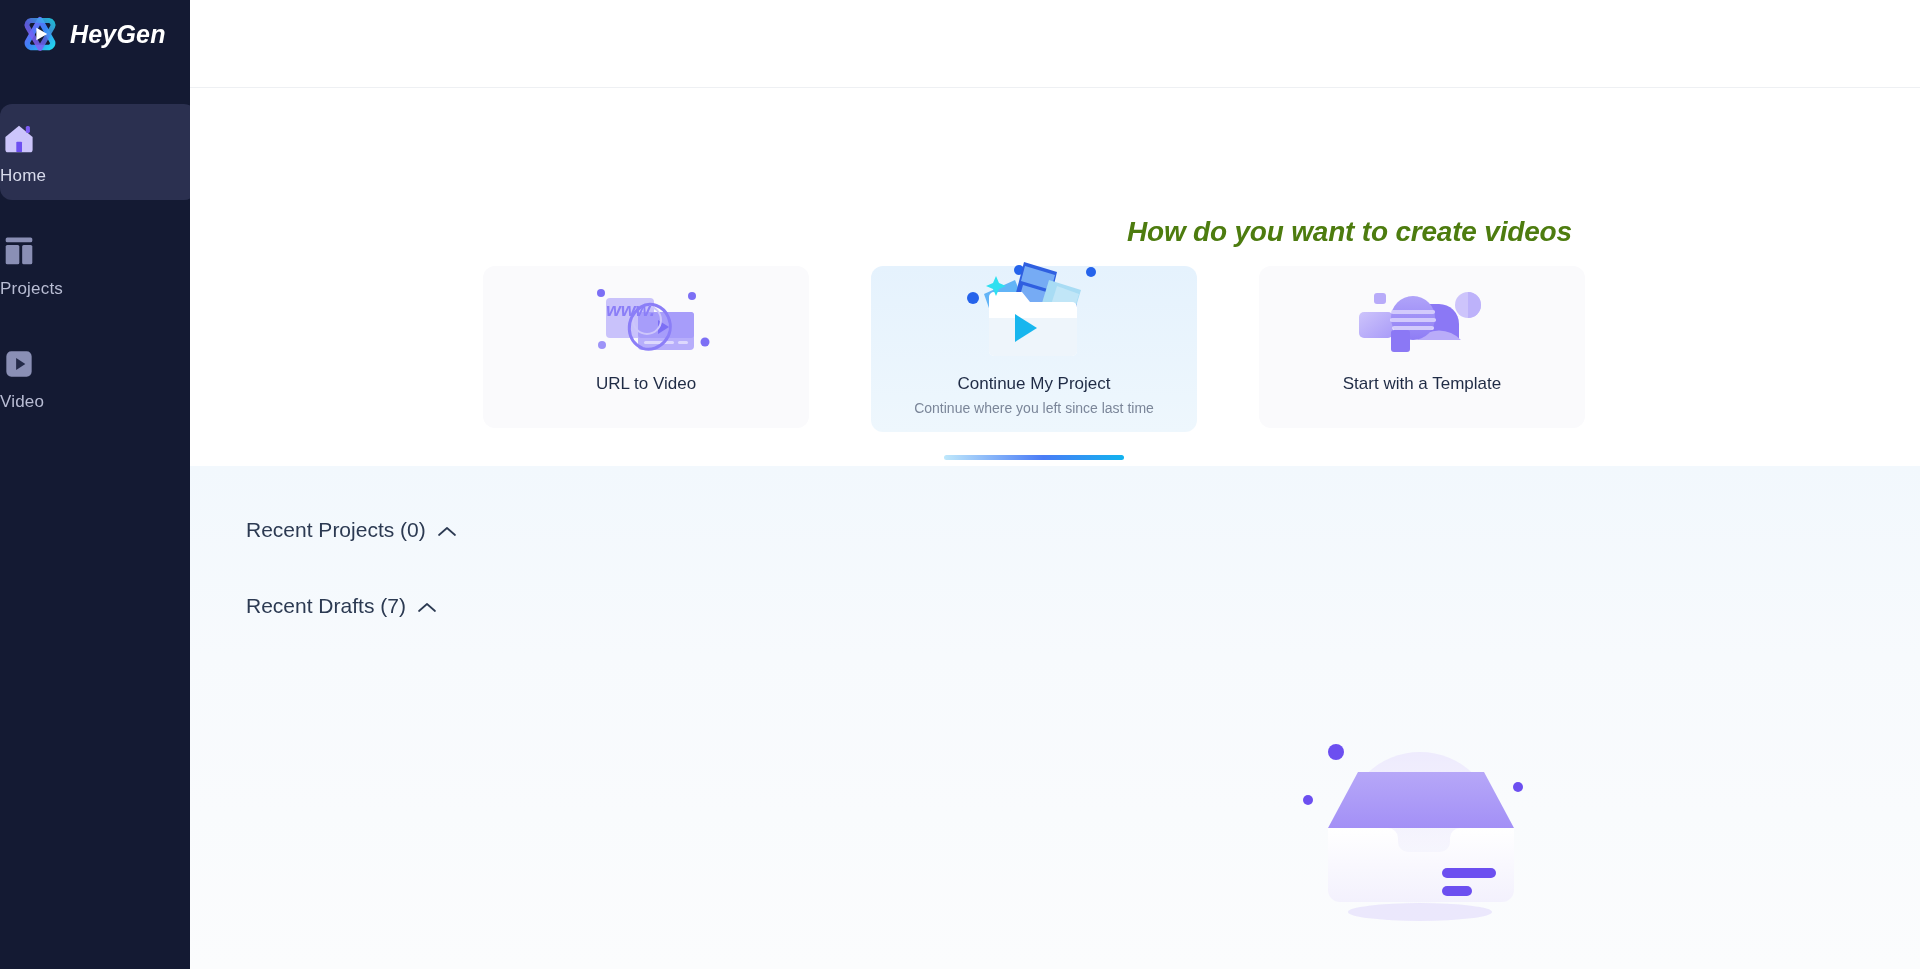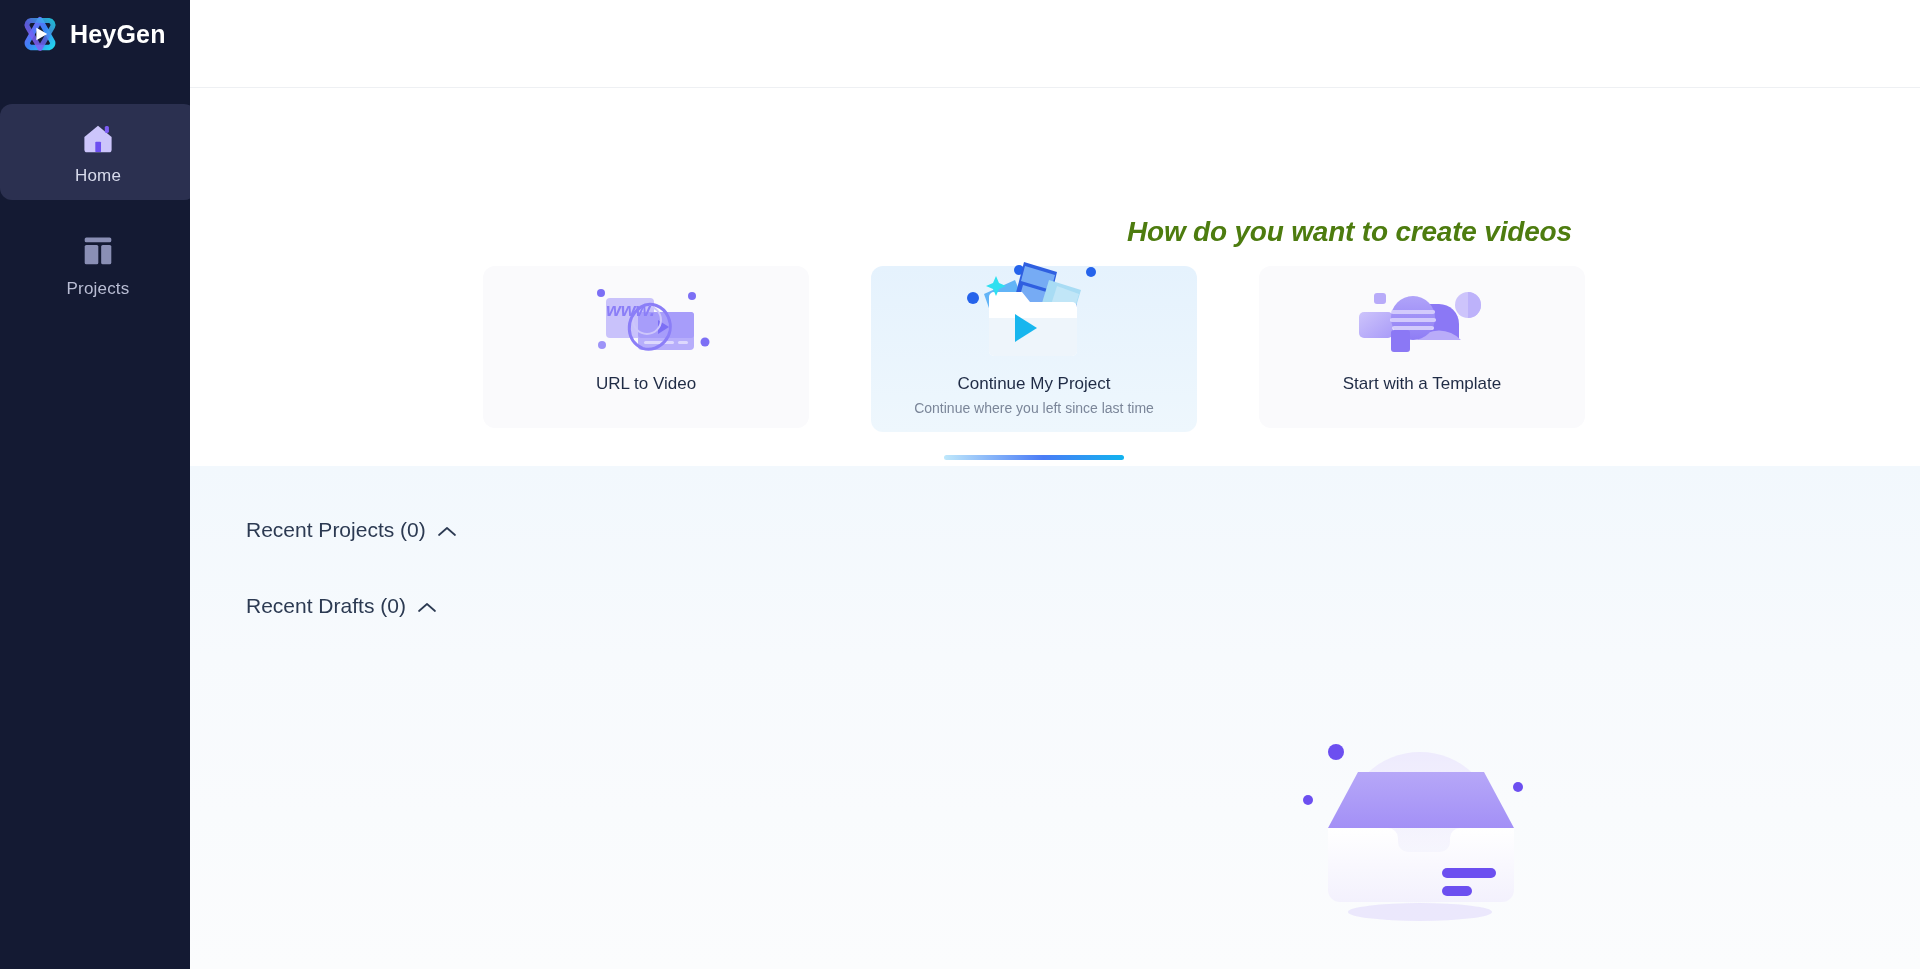--- a/index.html
+++ b/index.html
@@ -16,35 +16,36 @@
     background:#141a33;
     flex:0 0 190px;
     position:relative;
     overflow:hidden;
   }
   .logo-row {
     height:68px;
     display:flex; align-items:center;
     padding-left:22px;
     gap:12px;
+    font-style:italic;
   }
   .logo-mark { width:36px; height:36px; flex:0 0 36px; }
   .logo-text {
     color:#ffffff;
     font-size:25px;
     font-weight:bold;
     letter-spacing:.2px;
   }
   .nav { margin-top:36px; }
   .nav-item {
     width:196px; height:96px;
     margin:0 auto 17px auto;
     border-radius:12px;
     display:flex; flex-direction:column;
-    align-items:center; justify-content:center;
+    align-items:flex-start; justify-content:center;
     gap:9px;
     cursor:pointer;
   }
   .nav-item.active { background:#2b3050; }
   .nav-icon { width:38px; height:38px; display:block; }
   .nav-label {
     font-size:17px;
     color:#b9bdd4;
     letter-spacing:.2px;
   }
@@ -201,20 +202,29 @@
         <svg viewBox="0 0 24 24" width="38" height="38">
           <rect x="3.6" y="3.4" width="16.8" height="3.1" rx="1" fill="#8a8fb5"></rect>
           <rect x="3.6" y="8.2" width="8.6" height="12.2" rx="1" fill="#8a8fb5"></rect>
           <rect x="14" y="8.2" width="6.4" height="12.2" rx="1" fill="#8a8fb5"></rect>
         </svg>
       </span>
       <span class="nav-label">Projects</span>
     </div>
 
 
+    <div class="nav-item">
+      <span class="nav-icon">
+        <svg viewBox="0 0 24 24" width="38" height="38">
+          <path d="M7.2 4h9.6A3.2 3.2 0 0 1 20 7.2v9.6a3.2 3.2 0 0 1-3.2 3.2H7.2A3.2 3.2 0 0 1 4 16.8V7.2A3.2 3.2 0 0 1 7.2 4z" fill="#8a8fb5"></path>
+          <path d="M10.2 8.2 16 12l-5.8 3.8z" fill="#242a48"></path>
+        </svg>
+      </span>
+      <span class="nav-label">Video</span>
+    </div>
 
 
   </nav>
 </aside>
 
 <main class="main">
 
   <div class="topbar"></div>
 
   <section class="hero">
@@ -304,21 +314,21 @@
     <div class="section-head first">
       <span class="section-title">Recent Projects (0)</span>
       <span class="chev">
         <svg viewBox="0 0 20 13" width="20" height="13">
           <path d="M2 10 L10 3 L18 10" fill="none" stroke="#2c3a52" stroke-width="1.7" stroke-linecap="round" stroke-linejoin="round"></path>
         </svg>
       </span>
     </div>
 
     <div class="section-head second">
-      <span class="section-title">Recent Drafts (0)</span>
+      <span class="section-title">Recent Drafts (7)</span>
       <span class="chev">
         <svg viewBox="0 0 20 13" width="20" height="13">
           <path d="M2 10 L10 3 L18 10" fill="none" stroke="#2c3a52" stroke-width="1.7" stroke-linecap="round" stroke-linejoin="round"></path>
         </svg>
       </span>
     </div>
 
     <div class="empty-art">
       <svg viewBox="0 0 248 210" width="248" height="210">
         <defs>

